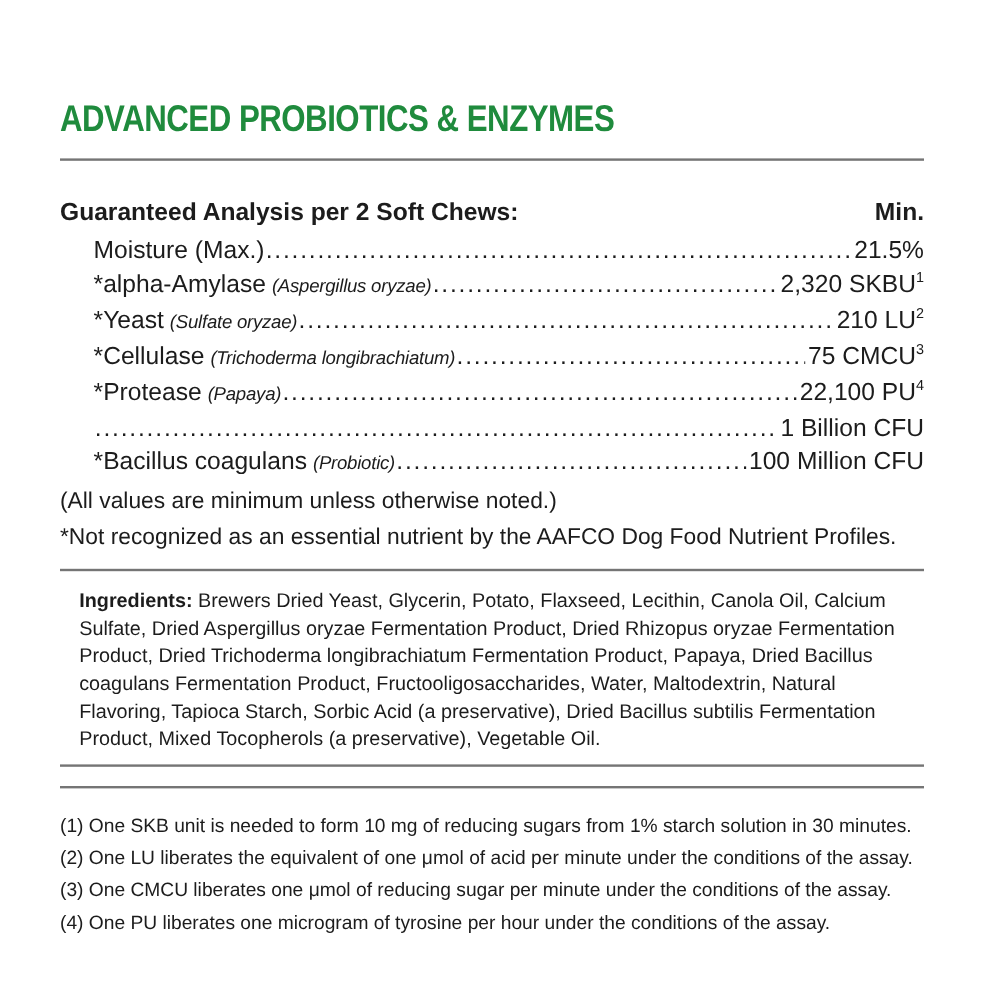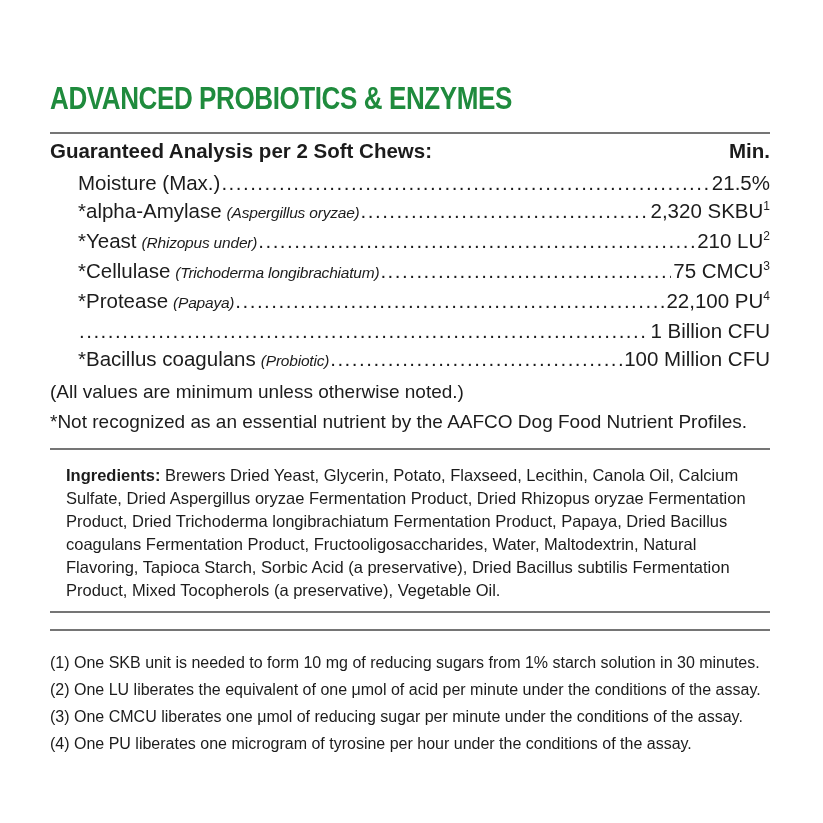--- a/index.html
+++ b/index.html
@@ -28,21 +28,21 @@
     white-space: nowrap;
   }
   .rule { height: 2px; background: #757575; }
   .rule-1 { margin-top: 18px; }
   .rule-2 { margin-top: 12px; }
   .rule-3 { margin-top: 9px; }
   .rule-4 { margin-top: 16px; }
 
   .ga-header {
     display: flex; justify-content: space-between; align-items: baseline;
-    margin-top: 3px;
+    margin-top: 29px;
     font-size: 20.5px; font-weight: bold; line-height: 28px;
   }
   .ga-rows { margin-top: 4px; }
   .ga-row {
     display: flex; align-items: baseline;
     font-size: 20.5px; line-height: 28px; margin-left: 28px;
   }
   .row-label { white-space: nowrap; }
   .sci { font-style: italic; font-size: 15.5px; margin-left: 5px; letter-spacing: -0.2px; }
   .leader {
@@ -85,21 +85,21 @@
       <span class="row-value"><span>21.5%</span><sup></sup></span>
     </div>
 
     <div class="ga-row">
       <span class="row-label"><span>*alpha-Amylase</span><span class="sci">(Aspergillus oryzae)</span></span>
       <span class="leader">..................................................................................................................................</span>
       <span class="row-value"><span>2,320 SKBU</span><sup>1</sup></span>
     </div>
 
     <div class="ga-row">
-      <span class="row-label"><span>*Yeast</span><span class="sci">(Rhizopus under)</span></span>
+      <span class="row-label"><span>*Yeast</span><span class="sci">(Sulfate oryzae)</span></span>
       <span class="leader">..................................................................................................................................</span>
       <span class="row-value"><span>210 LU</span><sup>2</sup></span>
     </div>
 
     <div class="ga-row">
       <span class="row-label"><span>*Cellulase</span><span class="sci">(Trichoderma longibrachiatum)</span></span>
       <span class="leader">..................................................................................................................................</span>
       <span class="row-value"><span>75 CMCU</span><sup>3</sup></span>
     </div>
 

